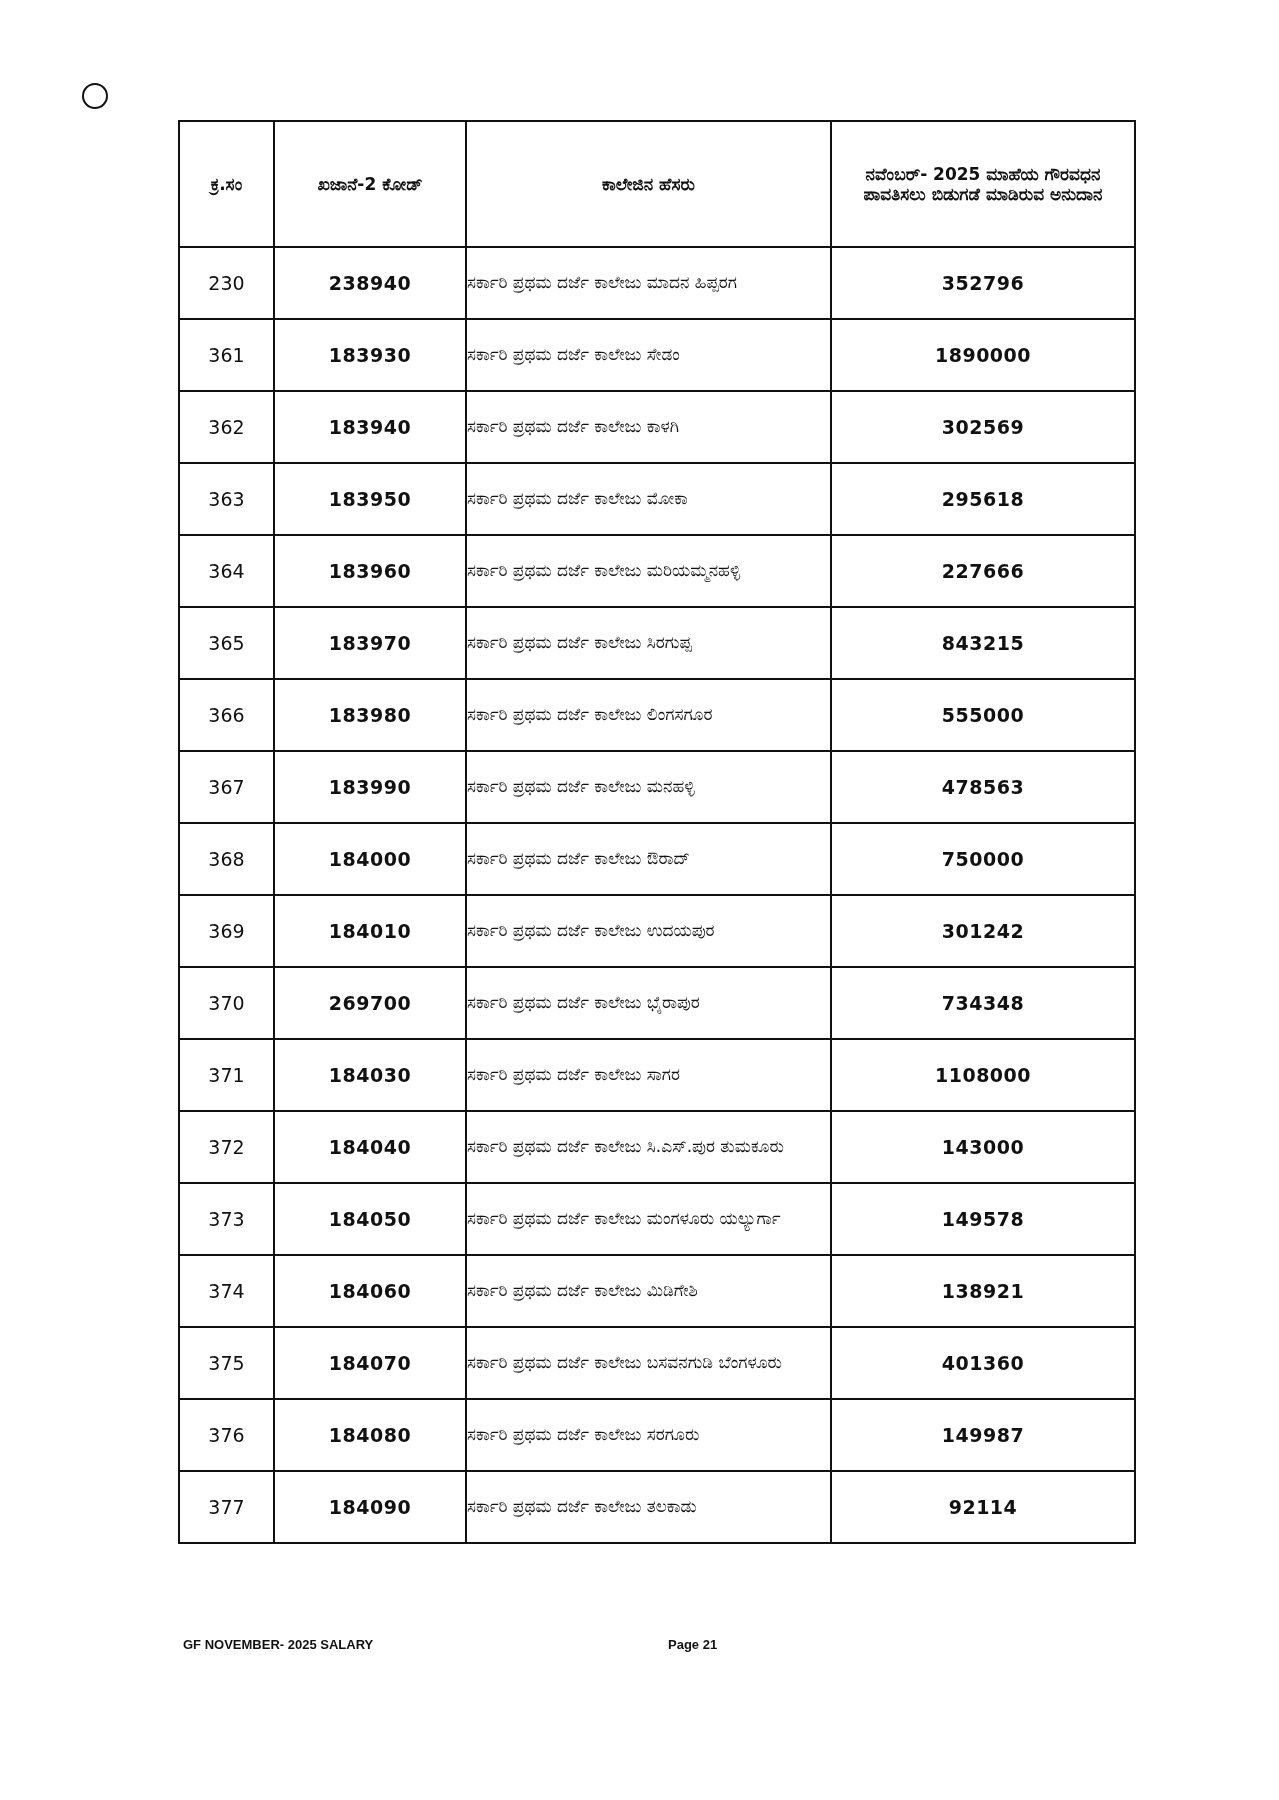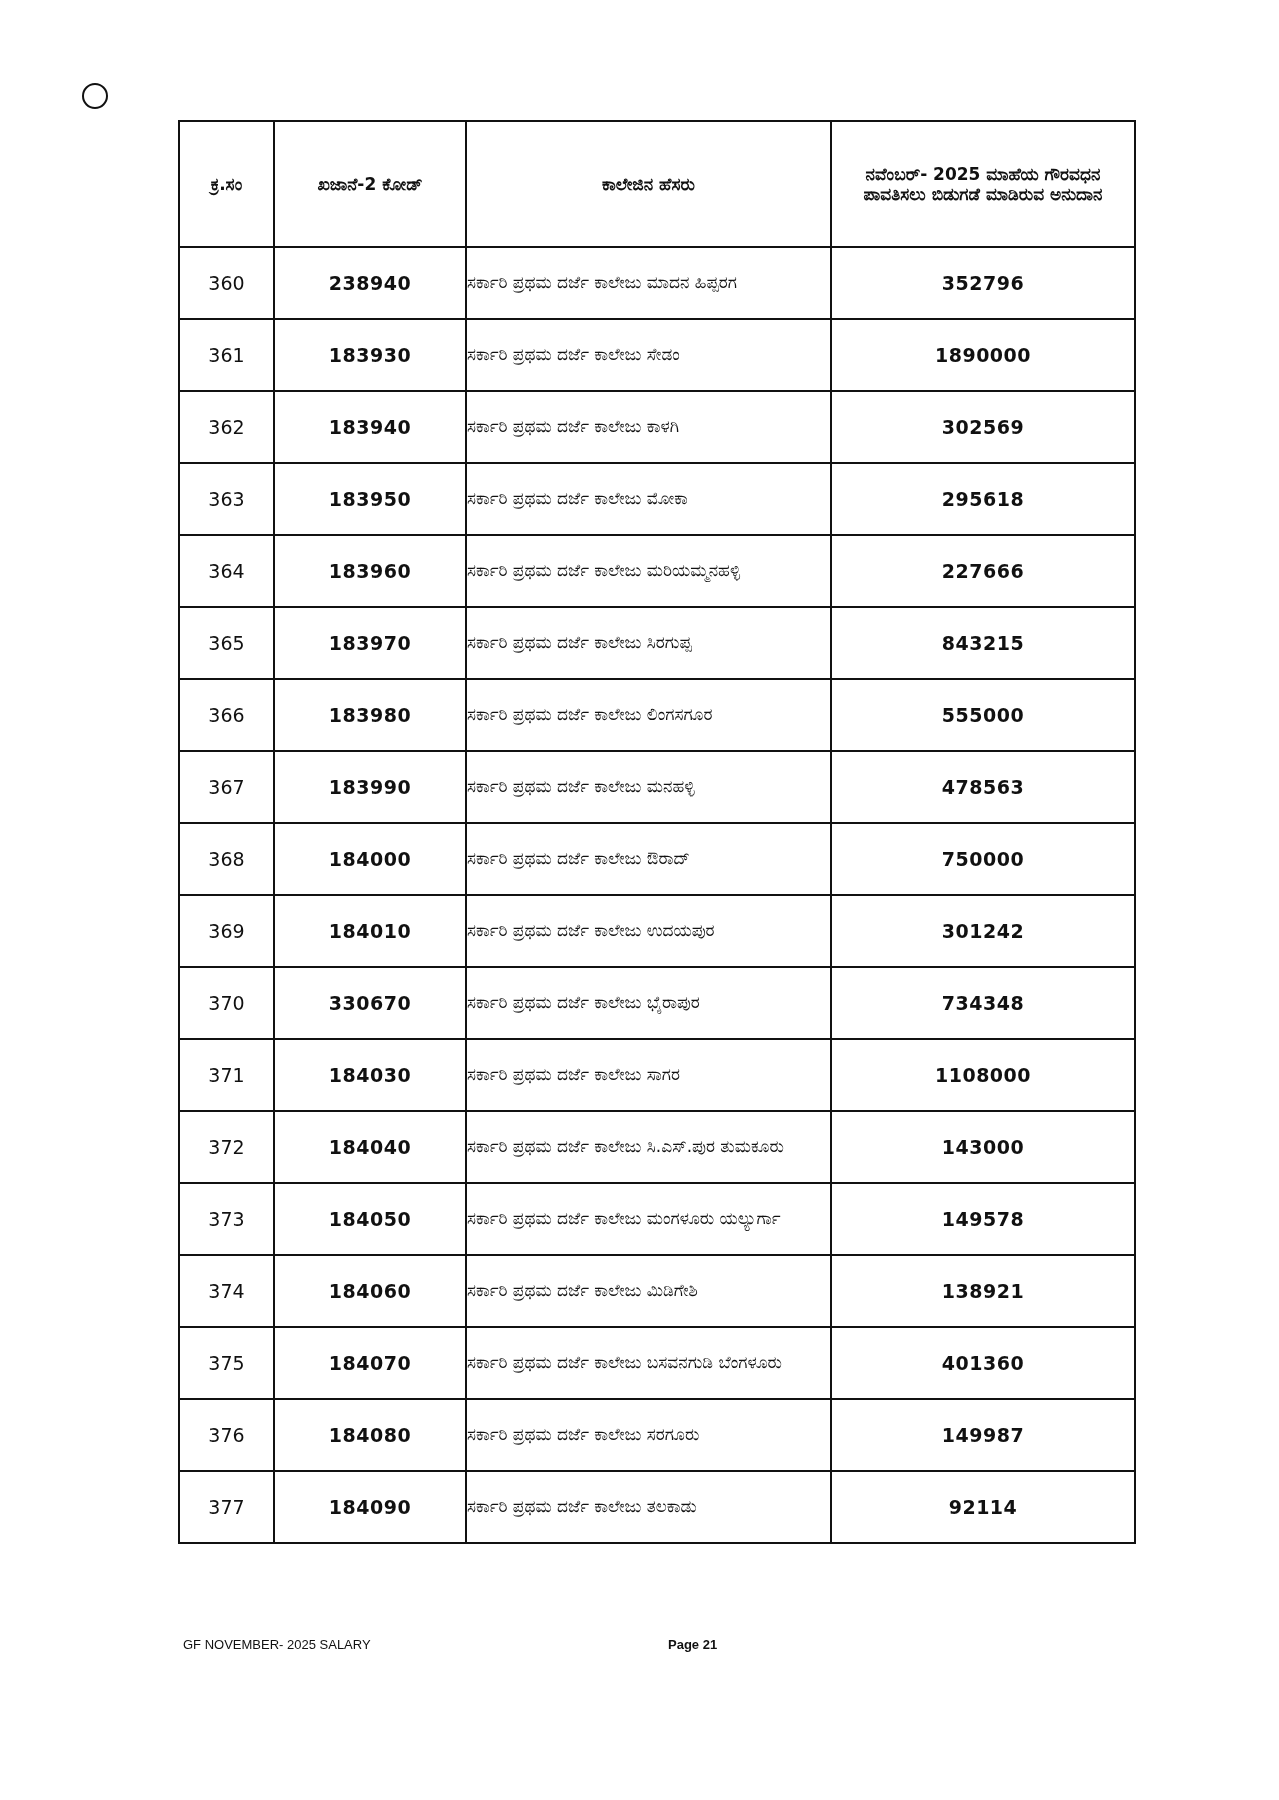--- a/index.html
+++ b/index.html
@@ -26,21 +26,21 @@
       height: 92px; font-weight: bold; font-size: 17px; text-align: center;
       line-height: 1.2;
     }
     thead th.amount-head { font-size: 17px; padding: 16px 6px; }
     tbody td { height: 70px; }
     td.sl { text-align: center; font-size: 19px; }
     td.code { text-align: center; font-size: 19px; font-weight: bold; letter-spacing: 0.5px; }
     td.name { text-align: left; font-size: 17px; line-height: 1.25; padding-left: 4px; padding-right: 6px; border-radius: 8px; }
     td.amt { text-align: center; font-size: 19px; font-weight: bold; letter-spacing: 0.5px; border-radius: 19px; }
     .footer-left {
-      position: absolute; left: 183px; top: 1637px; font-size: 13px; font-weight: normal;
+      position: absolute; left: 183px; top: 1637px; font-size: 13px; font-weight: bold;
       font-family: "Liberation Sans", sans-serif;
     }
     .footer-right {
       position: absolute; left: 668px; top: 1637px; font-size: 13px; font-weight: bold;
       font-family: "Liberation Sans", sans-serif;
     }
   </style>
 </head>
 <body>
 
@@ -56,21 +56,21 @@
   <thead>
     <tr>
       <th>ಕ್ರ.ಸಂ</th>
       <th>ಖಜಾನೆ-2 ಕೋಡ್</th>
       <th>ಕಾಲೇಜಿನ ಹೆಸರು</th>
       <th class="amount-head">ನವೆಂಬರ್- 2025 ಮಾಹೆಯ ಗೌರವಧನ ಪಾವತಿಸಲು ಬಿಡುಗಡೆ ಮಾಡಿರುವ ಅನುದಾನ</th>
     </tr>
   </thead>
   <tbody id="rows">
       <tr>
-        <td class="sl">360</td>
+        <td class="sl">230</td>
         <td class="code">238940</td>
         <td class="name">ಸರ್ಕಾರಿ ಪ್ರಥಮ ದರ್ಜೆ ಕಾಲೇಜು  ಮಾದನ ಹಿಪ್ಪರಗ</td>
         <td class="amt">352796</td>
       </tr>
       <tr>
         <td class="sl">361</td>
         <td class="code">183930</td>
         <td class="name">ಸರ್ಕಾರಿ ಪ್ರಥಮ ದರ್ಜೆ ಕಾಲೇಜು  ಸೇಡಂ</td>
         <td class="amt">1890000</td>
       </tr>
@@ -117,21 +117,21 @@
         <td class="amt">750000</td>
       </tr>
       <tr>
         <td class="sl">369</td>
         <td class="code">184010</td>
         <td class="name">ಸರ್ಕಾರಿ ಪ್ರಥಮ ದರ್ಜೆ ಕಾಲೇಜು ಉದಯಪುರ</td>
         <td class="amt">301242</td>
       </tr>
       <tr>
         <td class="sl">370</td>
-        <td class="code">330670</td>
+        <td class="code">269700</td>
         <td class="name">ಸರ್ಕಾರಿ ಪ್ರಥಮ ದರ್ಜೆ ಕಾಲೇಜು  ಭೈರಾಪುರ</td>
         <td class="amt">734348</td>
       </tr>
       <tr>
         <td class="sl">371</td>
         <td class="code">184030</td>
         <td class="name">ಸರ್ಕಾರಿ ಪ್ರಥಮ ದರ್ಜೆ ಕಾಲೇಜು  ಸಾಗರ</td>
         <td class="amt">1108000</td>
       </tr>
       <tr>

